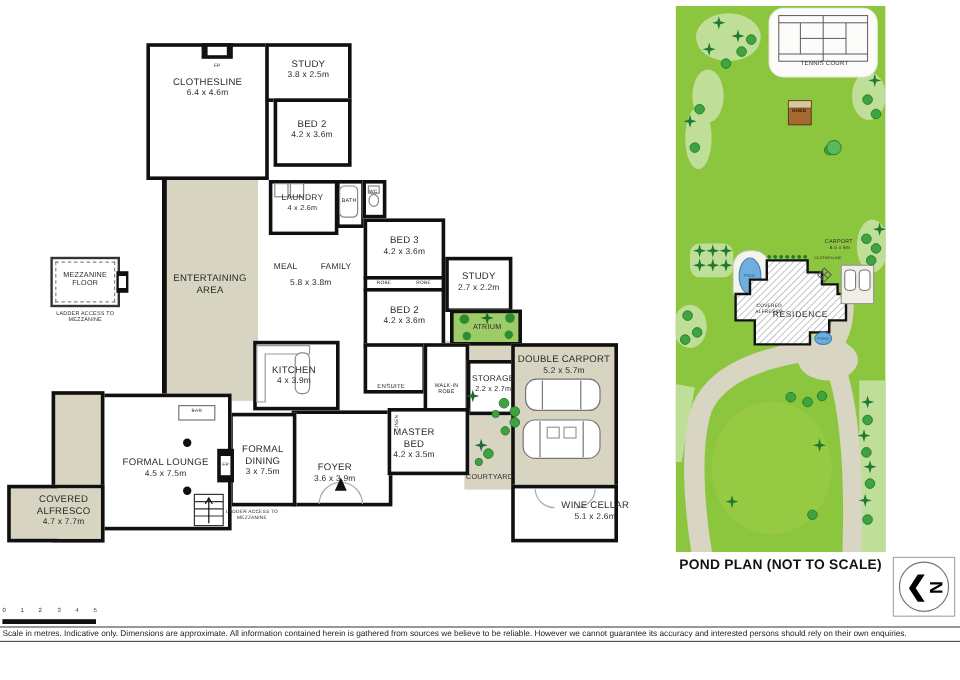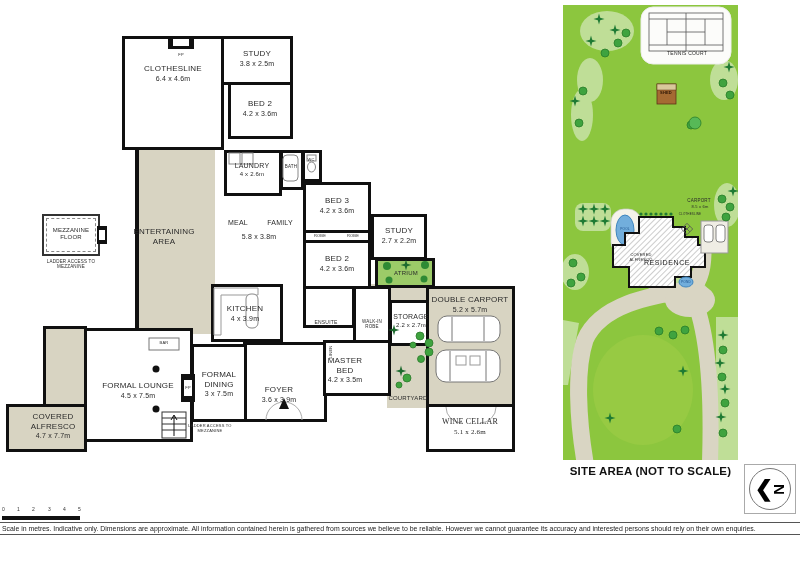--- a/index.html
+++ b/index.html
@@ -141,21 +141,21 @@
   <div class="lbl" style="left:257px;top:58px;">
     <div>STUDY</div>
       <div class="dims">3.8 x 2.5m</div>
     </div>
   <div class="lbl" style="left:260px;top:108px;">
     <div>BED 2</div>
       <div class="dims">4.2 x 3.6m</div>
     </div>
   <div class="lbl wrap t6" style="left:71px;top:234px;width:44px;">MEZZANINE FLOOR</div>
   <div class="lbl wrap t45" style="left:71px;top:264px;width:60px;">LADDER ACCESS TO MEZZANINE</div>
-  <div class="lbl wrap" style="left:164px;top:237px;width:62px;">ENTERTAINING AREA</div>
+  <div class="lbl wrap" style="left:175px;top:237px;width:62px;">ENTERTAINING AREA</div>
   <div class="lbl" style="left:252px;top:170px;">
     <div style="font-size:7px">LAUNDRY</div>
       <div class="dims" style="font-size:6px">4 x 2.6m</div>
     </div>
   <div class="lbl t45" style="left:291px;top:167px;">BATH</div>
   <div class="lbl t4" style="left:311px;top:160px;">WC</div>
   <div class="lbl t7" style="left:238px;top:223px;">MEAL</div>
   <div class="lbl t7" style="left:280px;top:223px;">FAMILY</div>
   <div class="lbl t7" style="left:259px;top:237px;">5.8 x 3.8m</div>
   <div class="lbl" style="left:337px;top:205px;">
@@ -201,21 +201,21 @@
       <div class="dims">4.5 x 7.5m</div>
     </div>
   <div class="lbl wrap" style="left:53px;top:426px;width:56px;">
     <div>COVERED ALFRESCO</div>
       <div class="dims">4.7 x 7.7m</div>
     </div>
   <div class="lbl" style="left:470px;top:304px;">
     <div>DOUBLE CARPORT</div>
       <div class="dims">5.2 x 5.7m</div>
     </div>
-  <div class="lbl" style="left:470px;top:426px;font-family:Liberation Serif, serif;">
+  <div class="lbl" style="left:496px;top:426px;">
     <div>WINE CELLAR</div>
       <div class="dims">5.1 x 2.6m</div>
     </div>
   <div class="lbl t4" style="left:164px;top:343px;">BAR</div>
   <div class="lbl t4" style="left:188px;top:388px;">FP</div>
   <div class="lbl wrap t4" style="left:210px;top:429px;width:50px;">LADDER ACCESS TO MEZZANINE</div>
   <div class="lbl t4 vert" style="left:331px;top:352px;">LINEN</div>
 
   <svg id="siteplan" style="left:563px;top:5px;" width="175" height="455" viewBox="0 0 175 455">
     <defs>
@@ -332,21 +332,21 @@
 
   <div class="lbl t5" style="left:687px;top:53px;">TENNIS COURT</div>
   <div class="lbl t4" style="left:666px;top:93px;font-weight:bold;color:#2d1505;">SHED</div>
   <div class="lbl t7" style="left:667px;top:263px;letter-spacing:.6px;">RESIDENCE</div>
   <div class="lbl t45" style="left:699px;top:201px;">CARPORT</div>
   <div class="lbl t4" style="left:700px;top:207px;">8.5 x 6m</div>
   <div class="lbl t4" style="left:690px;top:215px;transform:translate(-50%,-50%) scale(.75);">CLOTHESLINE</div>
   <div class="lbl t4" style="left:625px;top:230px;color:#1a4f8a;transform:translate(-50%,-50%) scale(.8);">POOL</div>
   <div class="lbl wrap t4" style="left:641px;top:258px;width:26px;">COVERED ALFRESCO</div>
   <div class="lbl t4" style="left:686px;top:283px;color:#1a4f8a;transform:translate(-50%,-50%) scale(.8);">POND</div>
-  <div id="site-title">SITE AREA (NOT TO SCALE)</div>
+  <div id="site-title">POND PLAN (NOT TO SCALE)</div>
 
   <span class="tick" style="left:2px;">0</span>
   <span class="tick" style="left:17px;">1</span>
   <span class="tick" style="left:32px;">2</span>
   <span class="tick" style="left:48px;">3</span>
   <span class="tick" style="left:63px;">4</span>
   <span class="tick" style="left:78px;">5</span>
   <div id="scalebar-bar"></div>
   <div id="disclaimer">Scale in metres. Indicative only. Dimensions are approximate. All information contained herein is gathered from sources we believe to be reliable. However we cannot guarantee its accuracy and interested persons should rely on their own enquiries.</div>
 

